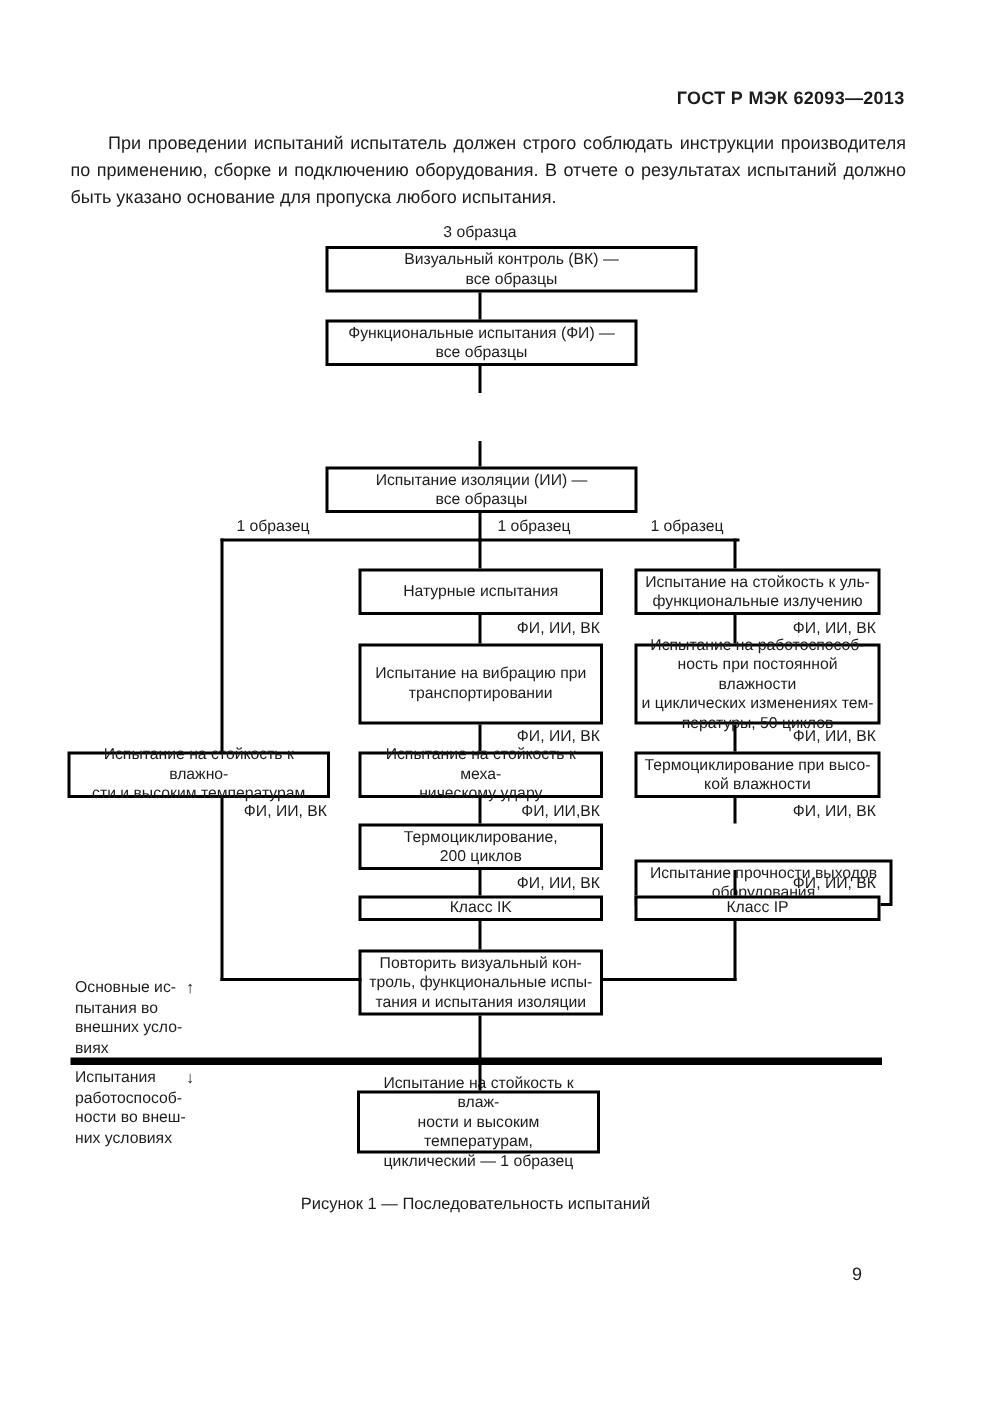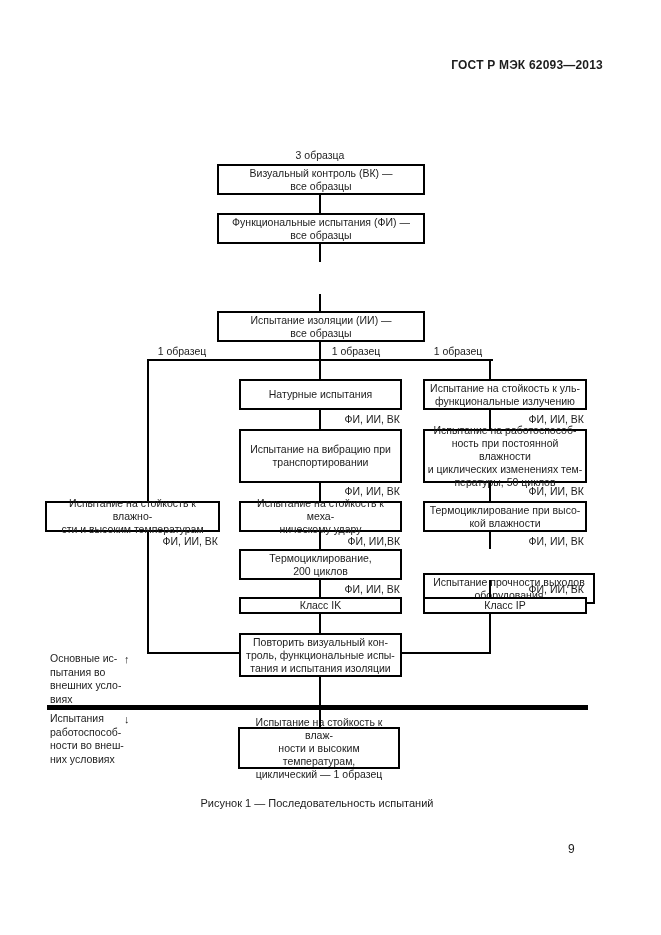--- a/index.html
+++ b/index.html
@@ -36,24 +36,25 @@
     font-size:11px; text-align:center;
   }
   .page-num { position:absolute; left:568px; top:842px; width:20px; font-size:12px; }
 </style>
 </head>
 <body>
 
 <div class="page">
 
   <div class="doc-header">ГОСТ Р МЭК 62093—2013</div>
+  <div class="intro">При проведении испытаний испытатель должен строго соблюдать инструкции производителя по применению, сборке и подключению оборудования. В отчете о результатах испытаний должно быть указано основание для пропуска любого испытания.</div>
 
   <div class="lbl lbl-center" style="left:270px;top:149px;width:100px;">3 образца</div>
 
-  <div class="box" style="left:217px;top:164px;width:208px;height:31px;">Визуальный контроль (ВК) —
+  <div class="box" style="left:217px;top:164px;width:248px;height:31px;">Визуальный контроль (ВК) —
 все образцы</div>
   <div class="box" style="left:217px;top:213px;width:208px;height:31px;">Функциональные испытания (ФИ) —
 все образцы</div>
   <div class="box" style="left:217px;top:311px;width:208px;height:31px;">Испытание изоляции (ИИ) —
 все образцы</div>
 
   <div class="box" style="left:239px;top:379px;width:163px;height:31px;">Натурные испытания</div>
   <div class="box" style="left:239px;top:429px;width:163px;height:54px;">Испытание на вибрацию при
 транспортировании</div>
   <div class="box" style="left:239px;top:501px;width:163px;height:31px;">Испытание на стойкость к меха-

